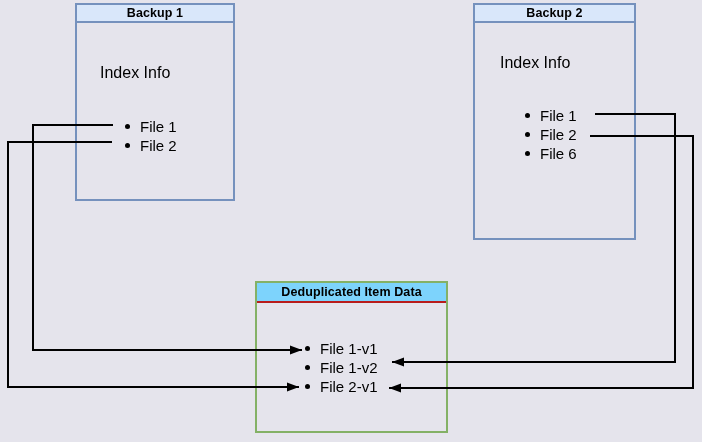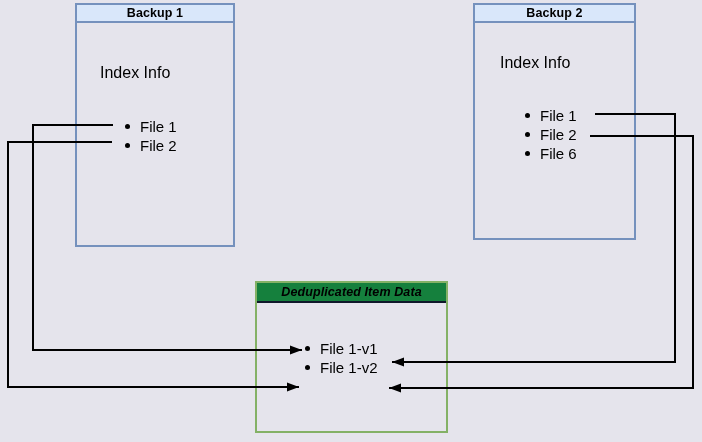--- a/index.html
+++ b/index.html
@@ -9,35 +9,35 @@
     font-family:"Liberation Sans", sans-serif; color:#000;
   }
   .box { position:absolute; box-sizing:border-box; background:transparent; }
   .box.blue  { border:2px solid #7591bd; }
   .box.green { border:2px solid #84b166; }
   .hdr {
     font-weight:bold; font-size:12.5px; text-align:center;
     letter-spacing:0.1px;
   }
   .hdr.blue  { height:16px; line-height:16px; background:#d9e7fa; border-bottom:2px solid #7591bd; }
-  .hdr.green { height:18px; line-height:18px; background:#15803d; border-bottom:2px solid #0f172a;font-style:italic; }
+  .hdr.green { height:18px; line-height:18px; background:#7dd3fc; border-bottom:2px solid #b91c1c; }
   .index-label { position:absolute; font-size:16px; line-height:17px; white-space:nowrap; }
   .filelist { position:absolute; }
   .filerow { height:19px; display:flex; align-items:center; font-size:15px; white-space:nowrap; }
   .dot { width:5px; height:5px; border-radius:50%; background:#000; margin:0 10px 0 8px; flex:0 0 auto; }
   svg.arrows { position:absolute; left:0; top:0; pointer-events:none; }
   svg.arrows path { stroke:#000; stroke-width:2; fill:none; }
   svg.arrows marker path { stroke:none; fill:#000; }
 </style>
 </head>
 <body>
 
 <div class="canvas">
 
-  <div class="box blue" style="left:75px;top:3px;width:160px;height:244px;">
+  <div class="box blue" style="left:75px;top:3px;width:160px;height:198px;">
     <div class="hdr blue">Backup 1</div>
     <div class="index-label" style="left:23px;top:59px;">Index Info</div>
     <div class="filelist" style="left:40px;top:112px;">
       <div class="filerow">
         <span class="dot"></span>
         <span>File 1</span>
       </div>
       <div class="filerow">
         <span class="dot"></span>
         <span>File 2</span>
@@ -68,20 +68,24 @@
     <div class="hdr green">Deduplicated Item Data</div>
     <div class="filelist" style="left:40px;top:56px;">
       <div class="filerow">
         <span class="dot"></span>
         <span>File 1-v1</span>
       </div>
       <div class="filerow">
         <span class="dot"></span>
         <span>File 1-v2</span>
       </div>
+      <div class="filerow">
+        <span class="dot"></span>
+        <span>File 2-v1</span>
+      </div>
     </div>
   </div>
 
   <svg class="arrows" width="702" height="442" viewBox="0 0 702 442">
     <defs>
       <marker id="ah" markerWidth="13" markerHeight="10" refX="12" refY="5" orient="auto" markerUnits="userSpaceOnUse">
         <path d="M0,0.6 L12,5 L0,9.4 Z"></path>
       </marker>
     </defs>
     <path d="M113,125 L33,125 L33,350 L302,350" marker-end="url(#ah)"></path>

